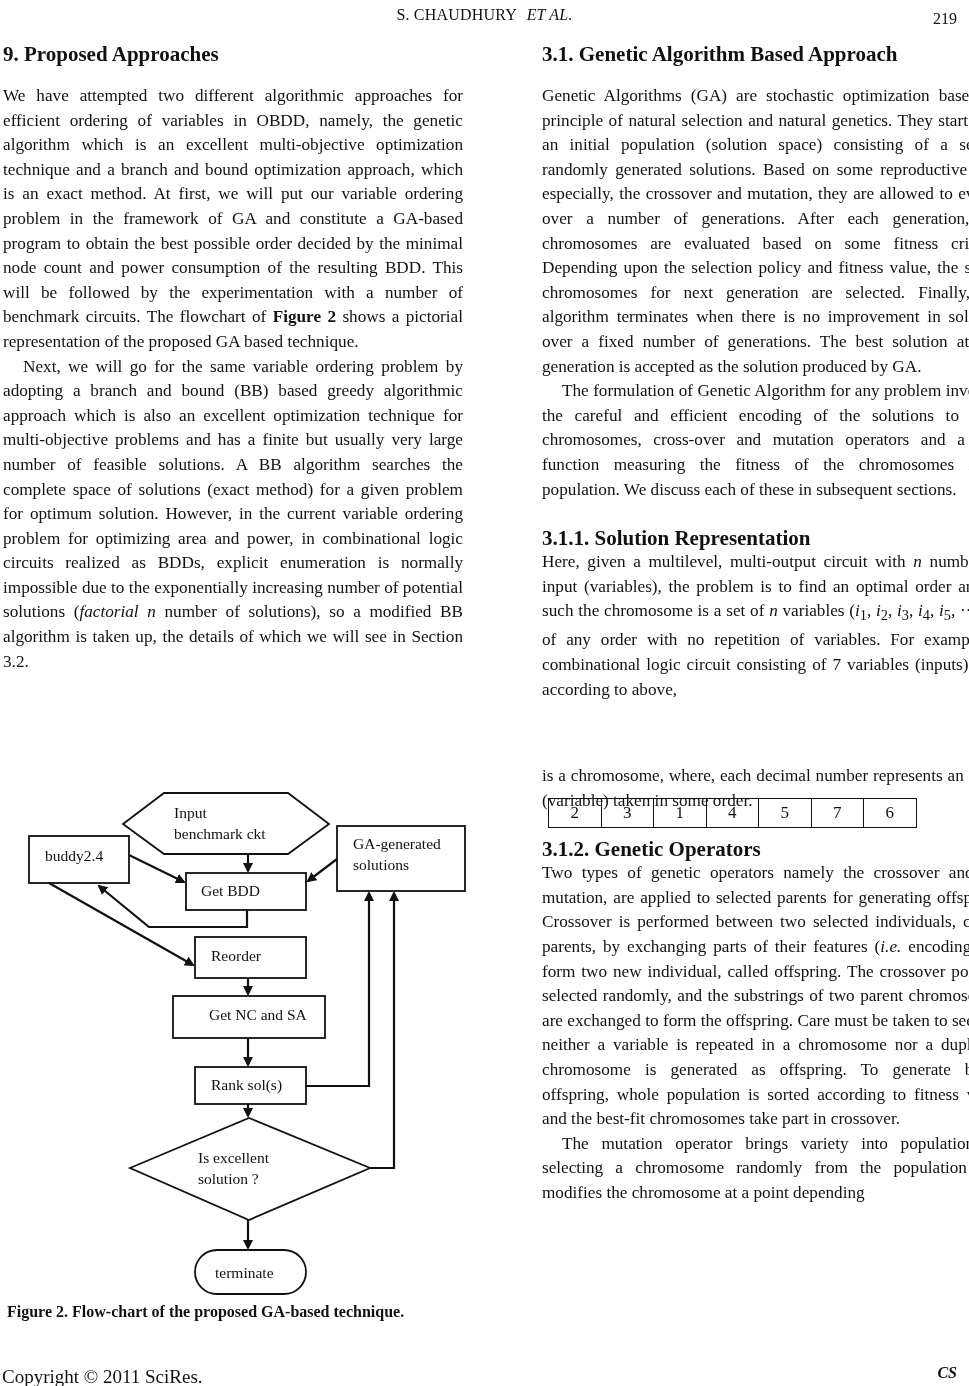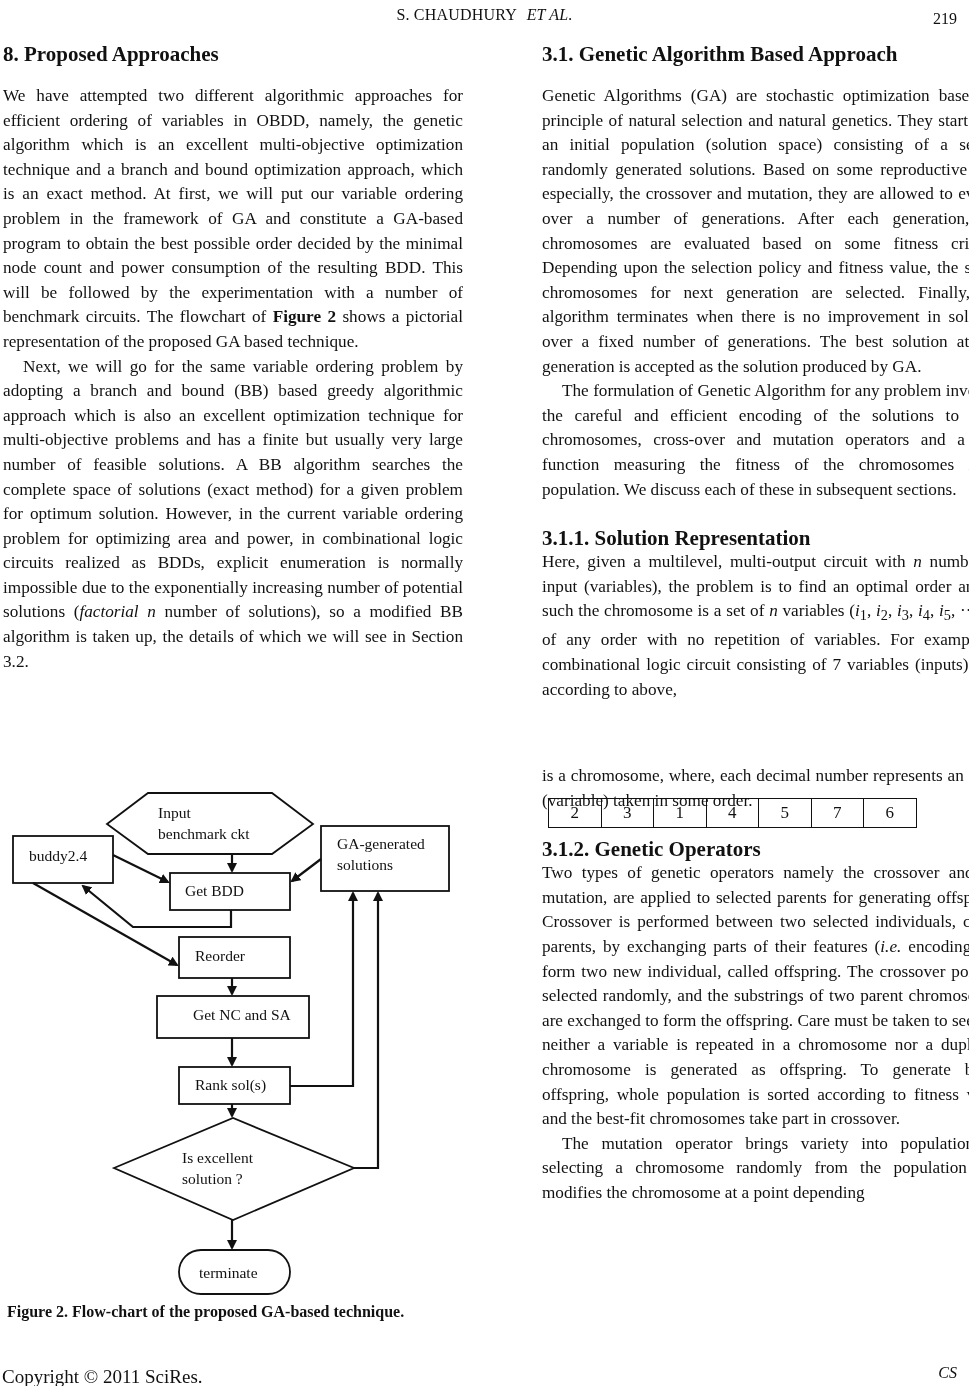--- a/index.html
+++ b/index.html
@@ -33,42 +33,42 @@
   .chromo {
     position: absolute; left: 548px; top: 798px; display: flex;
     border: 1.5px solid #111;
   }
   .chromo div {
     width: 51.5px; height: 28px; line-height: 28px; text-align: center;
     font-size: 17px; border-right: 1.5px solid #111;
   }
   .chromo div:last-child { border-right: none; }
 
-  .figure { position: absolute; left: 0; top: 780px; width: 480px; height: 540px; }
+  .figure { position: absolute; left: 16px; top: 780px; width: 480px; height: 540px; }
   .figure svg { position: absolute; left: 0; top: 0; }
   .fig-label {
     position: absolute; font-size: 15.5px; line-height: 21px; color: #111;
   }
   .caption {
     position: absolute; left: 7px; top: 1303px; font-size: 16px; font-weight: bold;
   }
   .footer-left { position: absolute; left: 2px; top: 1366px; font-size: 19px; }
-  .footer-right { position: absolute; right: 12px; top: 1364px; font-size: 16px; font-weight: normal; font-style: italic; }
+  .footer-right { position: absolute; right: 12px; top: 1364px; font-size: 16px; font-weight: bold; font-style: italic; }
 </style>
 </head>
 <body>
 
 <div class="running-head">
   <span>S. CHAUDHURY</span>
   <i>ET   AL.</i>
 </div>
 <div class="page-num">219</div>
 
 <div class="col col-left">
-  <h2 class="sec">8. Proposed Approaches</h2>
+  <h2 class="sec">9. Proposed Approaches</h2>
   <div style="height:14px"></div>
   <p class="body"><span>We have attempted two different algorithmic approaches for efficient ordering of variables in OBDD, namely, the genetic algorithm which is an excellent multi-objective optimization technique and a branch and bound optimization approach, which is an exact method. At first, we will put our variable ordering problem in the framework of GA and constitute a GA-based program to obtain the best possible order decided by the minimal node count and power consumption of the resulting BDD. This will be followed by the experimentation with a number of benchmark circuits. The flowchart of </span><b>Figure 2</b><span> shows a pictorial representation of the proposed GA based technique.</span></p>
   <p class="body indent"><span>Next, we will go for the same variable ordering problem by adopting a branch and bound (BB) based greedy algorithmic approach which is also an excellent optimization technique for multi-objective problems and has a finite but usually very large number of feasible solutions. A BB algorithm searches the complete space of solutions (exact method) for a given problem for optimum solution. However, in the current variable ordering problem for optimizing area and power, in combinational logic circuits realized as BDDs, explicit enumeration is normally impossible due to the exponentially increasing number of potential solutions (</span><i>factorial n</i><span> number of solutions), so a modified BB algorithm is taken up, the details of which we will see in Section 3.2.</span></p>
 </div>
 
 <div class="figure">
   <svg width="480" height="540" viewBox="0 780 480 540">
     <defs>
       <marker id="arr" markerWidth="10" markerHeight="10" refX="8" refY="5" orient="auto" markerUnits="userSpaceOnUse">
         <path d="M0,0 L10,5 L0,10 z" fill="#111"></path>

